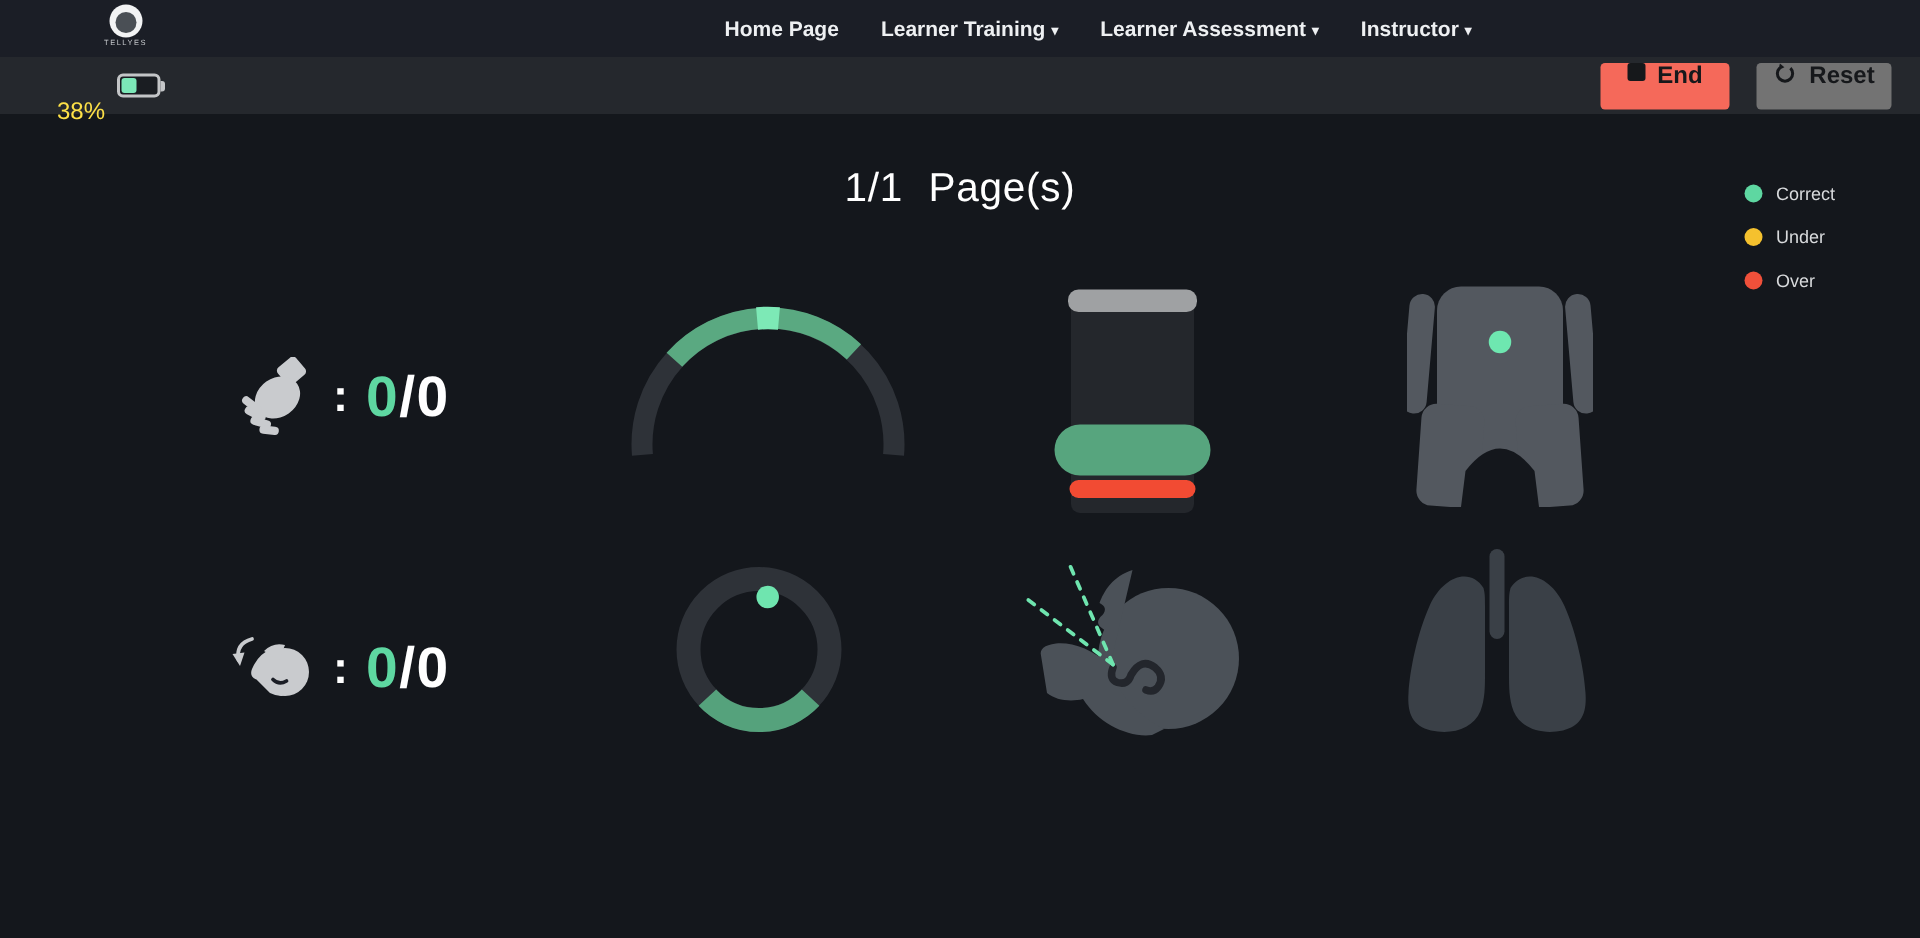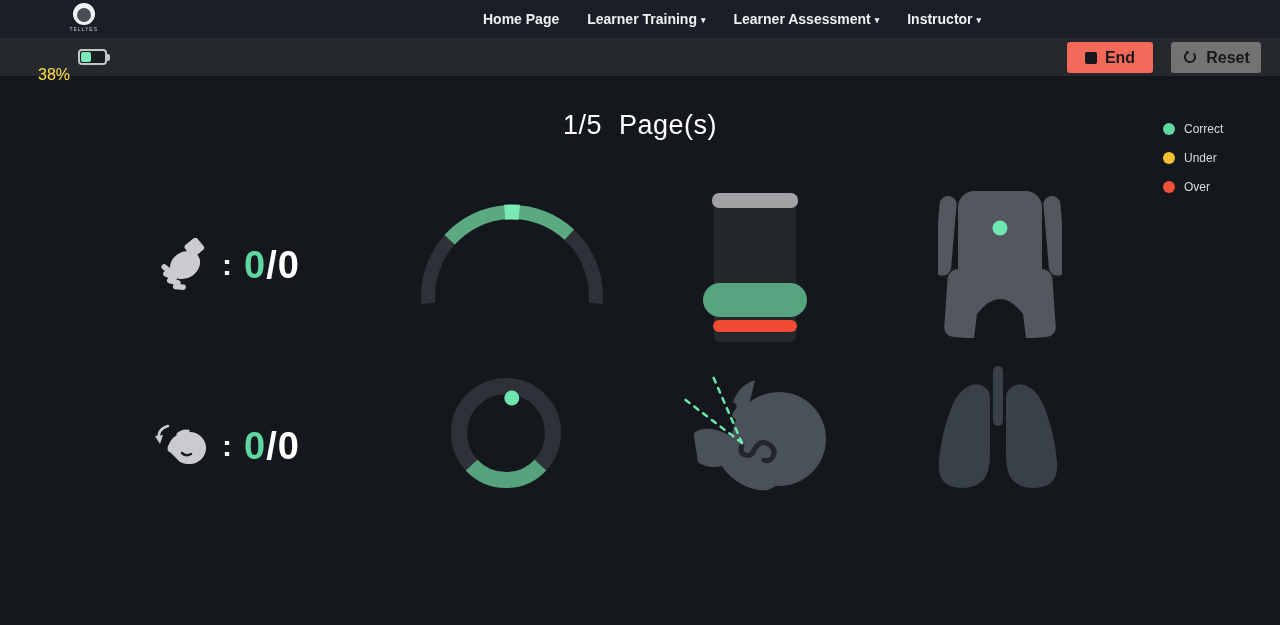--- a/index.html
+++ b/index.html
@@ -21,21 +21,21 @@
   .nav-item { font-size:14px; font-weight:600; color:#eef0f2; display:flex; align-items:center; gap:4px; cursor:pointer; white-space:nowrap; }
   .caret { font-size:9px; color:#eef0f2; padding-top:1px; }
   
   .toolbar { position:absolute; top:38px; left:0; right:0; height:38px; background:#25282d; }
   .battery { position:absolute; left:38px; top:0; height:38px; display:flex; align-items:center; gap:8px; }
   .battery-label { font-size:16px; color:#fde047;margin-top:36px; }
   .battery-icon { width:29px; height:16px; border:2px solid #c3c5c7; border-radius:4px; position:relative; background:#1a1d22; }
   .battery-fill { position:absolute; left:1px; top:1px; bottom:1px; width:38%; background:#7ce8b8; border-radius:2px; }
   .battery-nub { position:absolute; right:-5px; top:3px; width:3px; height:7px; background:#c3c5c7; border-radius:0 2px 2px 0; }
   .toolbar-buttons { position:absolute; right:19px; top:4px; display:flex; gap:18px; }
-  .btn { height:31px; display:flex; align-items:center; justify-content:center; gap:8px;
+  .btn { height:31px; display:flex; justify-content:center; gap:8px;
          font-family:"Liberation Sans", sans-serif; font-weight:700; font-size:16px; color:#16181b;
          border:none; border-radius:3px; cursor:pointer; }
   .btn-end { background:#f5695a; width:86px; }
   .btn-reset { background:#737373; width:90px; }
   .end-square { width:12px; height:12px; background:#16181b; border-radius:2px; }
   
   .timer { position:absolute; top:110px; left:0; right:0; display:flex; justify-content:center; gap:17px;
            font-size:27px; font-weight:500; letter-spacing:0.5px; color:#fff; }
   .legend { position:absolute; left:1163px; top:122px; display:flex; flex-direction:column; gap:15px; }
   .legend-row { display:flex; align-items:center; gap:9px; }
@@ -115,21 +115,21 @@
         <svg width="16" height="16" viewBox="0 0 16 16">
           <path d="M11.6 3.4 A5.1 5.1 0 1 1 4.4 3.4" fill="none" stroke="#16181b" stroke-width="2"></path>
           <path d="M4.6 0.4 L7.6 2.8 L3.6 4.8 Z" fill="#16181b"></path>
         </svg>
         <span>Reset</span>
       </button>
     </div>
   </div>
 
   <div class="timer">
-    <span>1/5</span>
+    <span>1/1</span>
     <span>Page(s)</span>
   </div>
 
   <div class="legend">
     <div class="legend-row">
       <span class="legend-dot dot-correct"></span>
       <span class="legend-label">Correct</span>
     </div>
     <div class="legend-row">
       <span class="legend-dot dot-under"></span>

